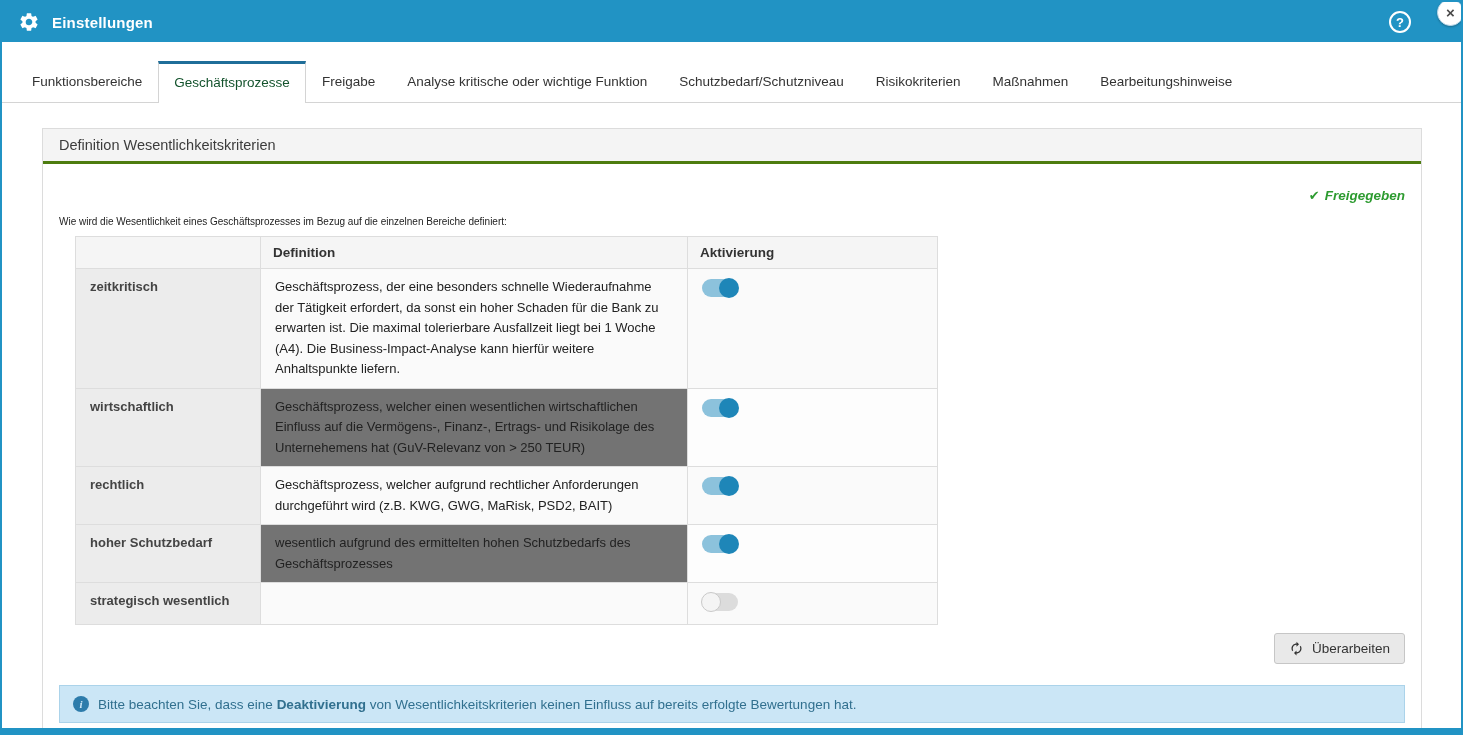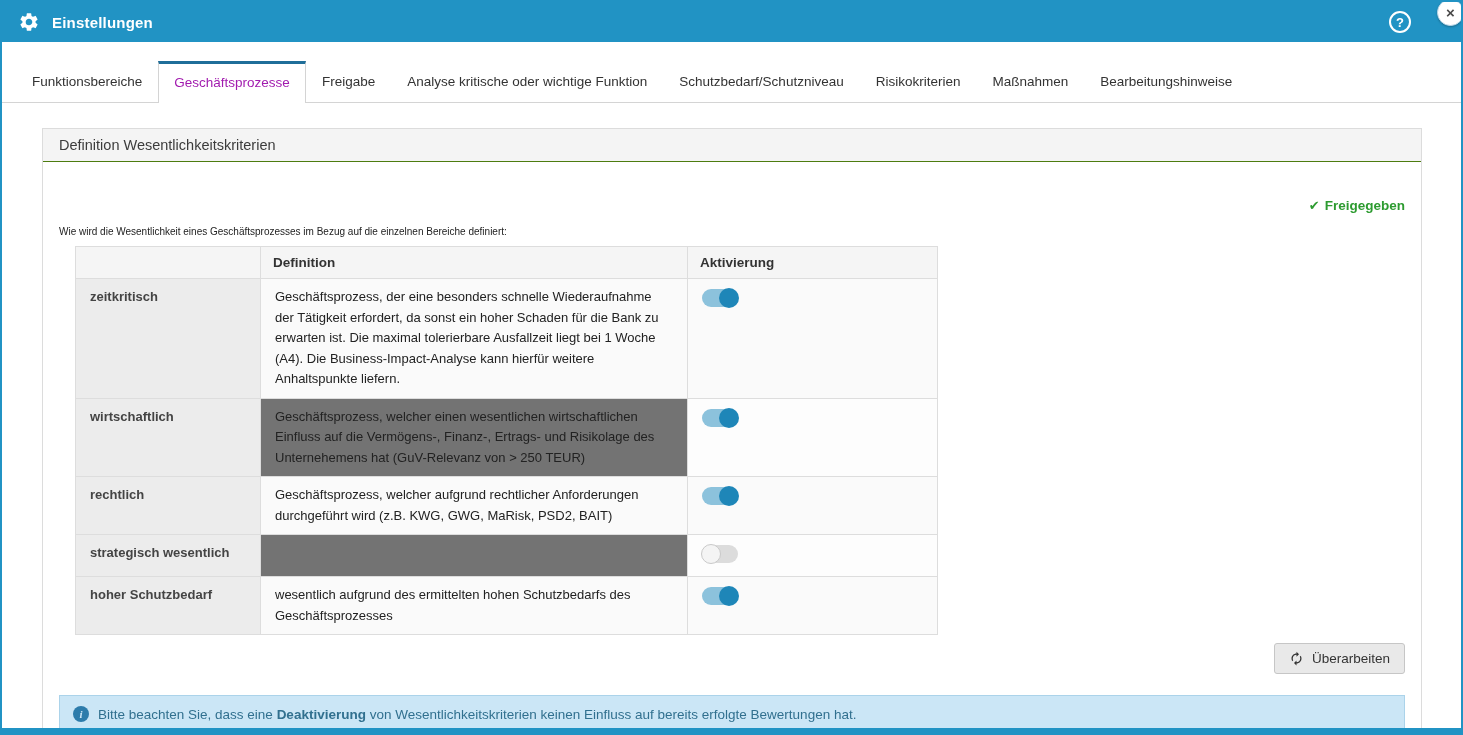--- a/index.html
+++ b/index.html
@@ -57,35 +57,35 @@
     cursor: pointer; white-space: nowrap;
     border: 1px solid transparent; border-bottom: none;
     margin-bottom: 0;
   }
   .tab.active {
     border-color: #d4d4d4;
     border-top: 3px solid #1f6e99;
     background: #fff;
     padding-top: 11px;
     margin-bottom: -1px;
-    color: #a21caf;
+    color: #14532d;
   }
 
   
   .content { padding: 25px 39px 0 40px; }
   .panel { border: 1px solid #dcdcdc; background: #fff; }
   .panel-header {
     background: #f4f4f4;
-    border-bottom: 1px solid #4d7c0f;
+    border-bottom: 3px solid #4d7c0f;
     padding: 8px 16px;
     font-size: 14.5px; color: #3c3c3c;
   }
   .panel-body { padding: 12px 16px 42px 16px; }
 
-  .status-row { text-align: right; margin: 22px 0 12px 0; }
+  .status-row { text-align: right; margin: 10px 0 12px 0; font-style: italic; }
   .status-badge { color: #2d9b30; font-weight: 700; font-size: 13.5px; }
   .status-badge .check { margin-right: 5px; font-size: 13px; }
 
   .intro { font-size: 10px; color: #222; margin: 4px 0 9px 0; }
 
   
   table.criteria {
     border-collapse: collapse;
     width: 862px;
     font-size: 13px;
@@ -242,31 +242,31 @@
               </td>
             </tr>
             <tr>
               <td class="cell-label">rechtlich</td>
               <td class="cell-def">Geschäftsprozess, welcher aufgrund rechtlicher Anforderungen durchgeführt wird (z.B. KWG, GWG, MaRisk, PSD2, BAIT)</td>
               <td class="cell-act">
                 <span class="toggle" data-on="true"><span class="knob"></span></span>
               </td>
             </tr>
             <tr>
+              <td class="cell-label">hoher Schutzbedarf</td>
+              <td class="cell-def">wesentlich aufgrund des ermittelten hohen Schutzbedarfs des Geschäftsprozesses</td>
+              <td class="cell-act">
+                <span class="toggle" data-on="true"><span class="knob"></span></span>
+              </td>
+            </tr>
+            <tr>
               <td class="cell-label">strategisch wesentlich</td>
               <td class="cell-def"></td>
               <td class="cell-act">
                 <span class="toggle" data-on="false"><span class="knob"></span></span>
-              </td>
-            </tr>
-            <tr>
-              <td class="cell-label">hoher Schutzbedarf</td>
-              <td class="cell-def">wesentlich aufgrund des ermittelten hohen Schutzbedarfs des Geschäftsprozesses</td>
-              <td class="cell-act">
-                <span class="toggle" data-on="true"><span class="knob"></span></span>
               </td>
             </tr>
           </tbody>
         </table>
 
         <div class="actions">
           <button class="btn">
             <svg width="15" height="15" viewBox="0 0 24 24" fill="#333333">
               <path d="M12 6v3l4-4-4-4v3c-4.42 0-8 3.58-8 8 0 1.57.46 3.03 1.24 4.26L6.7 14.8A5.87 5.87 0 0 1 6 12c0-3.31 2.69-6 6-6zm6.76 1.74L17.3 9.2c.44.84.7 1.79.7 2.8 0 3.31-2.69 6-6 6v-3l-4 4 4 4v-3c4.42 0 8-3.58 8-8 0-1.57-.46-3.03-1.24-4.26z"></path>
             </svg>

